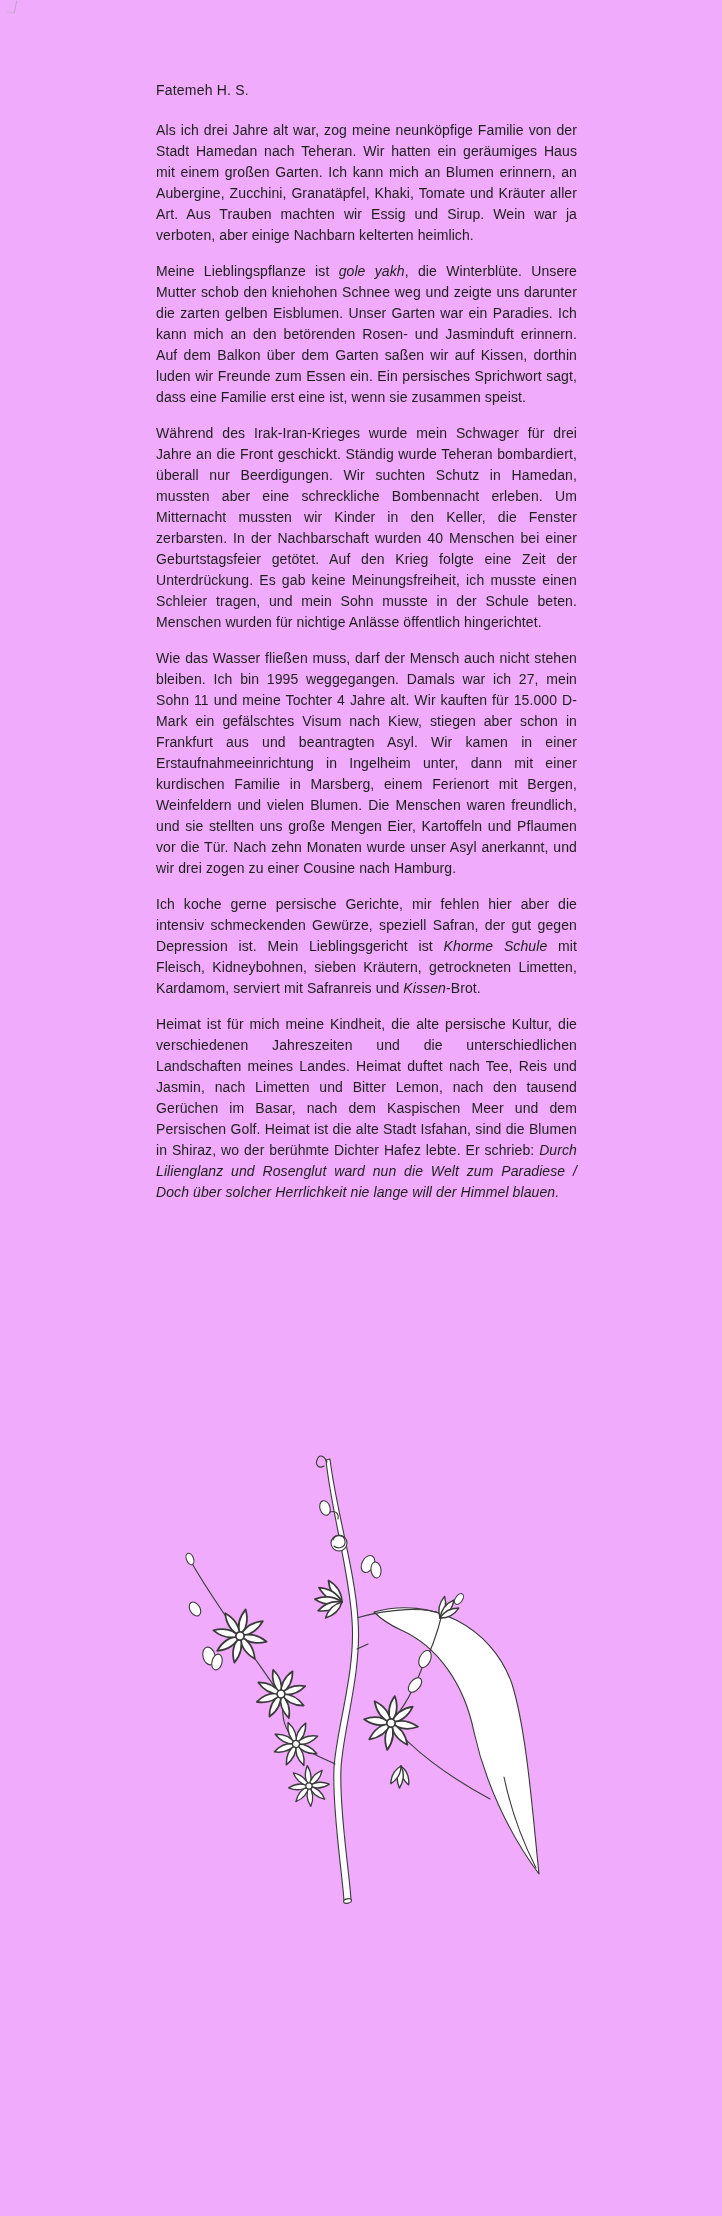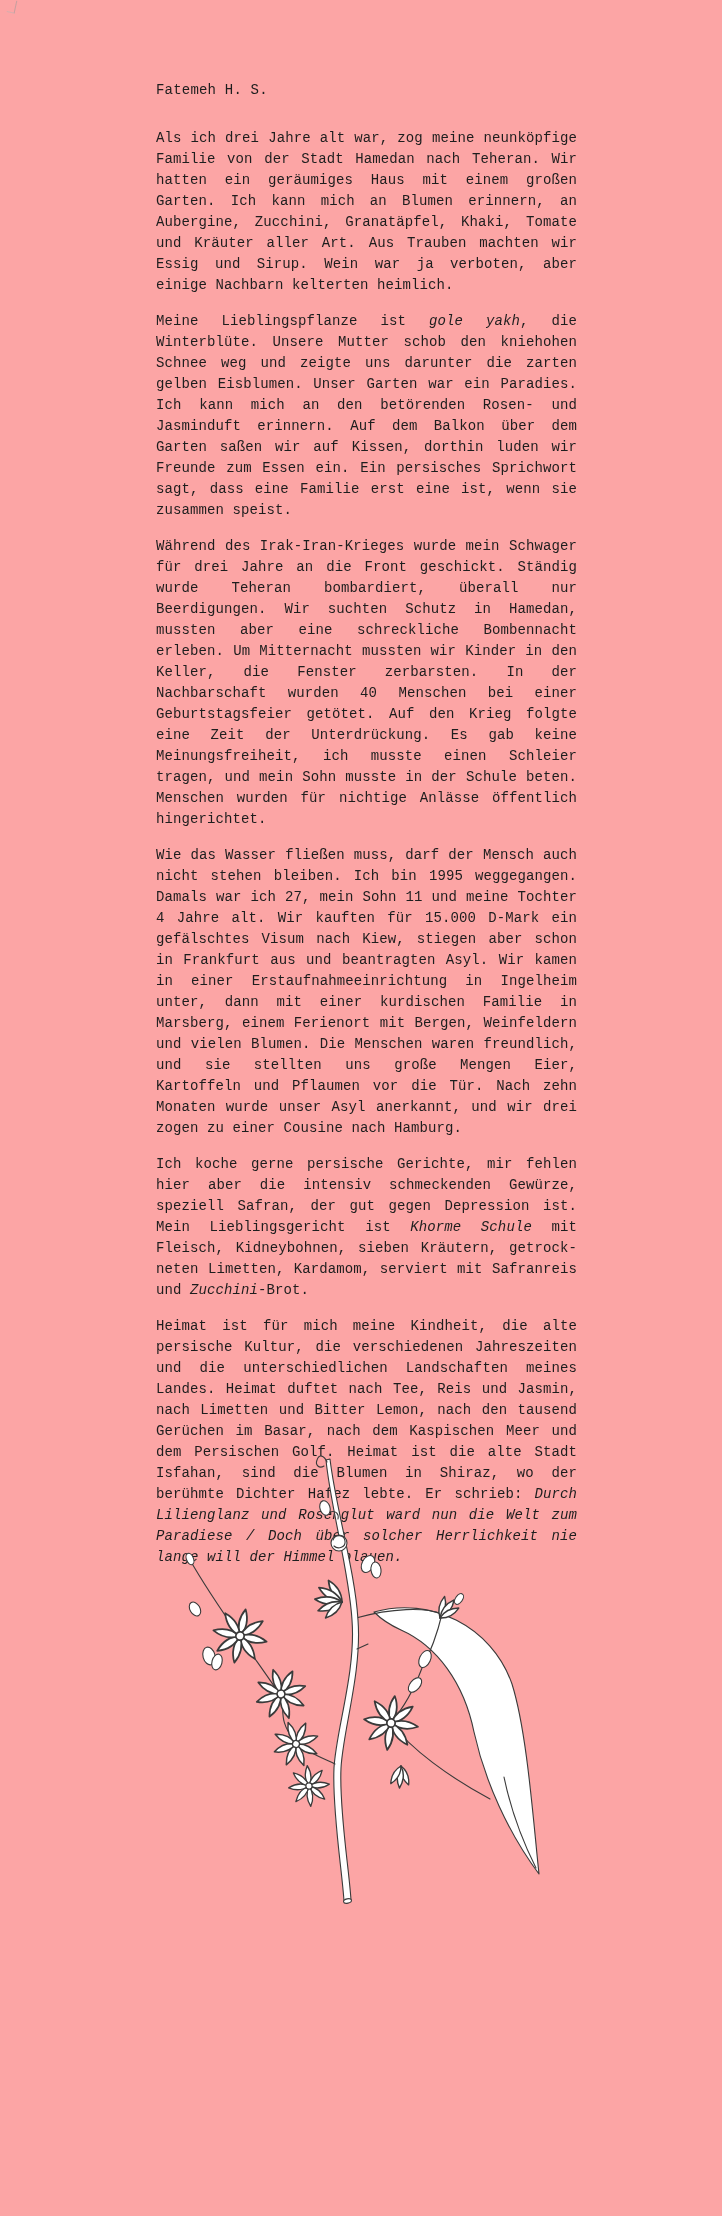--- a/index.html
+++ b/index.html
@@ -1,37 +1,37 @@
 <!DOCTYPE html>
 <html lang="de"><head>
 <meta charset="utf-8">
 <style>
   html,body{margin:0;padding:0;background:#ffffff;}
   .screen{
     position:relative;
     width:722px;height:2216px;
-    background:#fca5a5;
+    background:#f0abfc;
     overflow:hidden;
-    font-family:Liberation Mono, monospace;
+    font-family:Liberation Sans, sans-serif;
     color:#1e1e1e;
     -webkit-font-smoothing:antialiased;
   }
   .author{
     position:absolute;left:156px;top:80px;
     font-size:14px;line-height:21px;
     letter-spacing:0.2px;
   }
   .text-block{
     position:absolute;left:156px;top:116px;width:421px;
     font-size:14px;line-height:21px;
     text-align:justify;text-justify:inter-word;
     letter-spacing:0.1px;
     hyphens:manual;
   }
-  .text-block p{margin:12px 0 15px 0;}
+  .text-block p{margin:4px 0 15px 0;}
   .text-block em{font-style:italic;}
   .illustration{
     position:absolute;left:178px;top:1450px;margin:0;
     width:385px;height:472px;
   }
   .illustration svg{display:block;width:100%;height:100%;}
   .edge-artifact{
     position:absolute;left:8px;top:0px;width:7px;height:12px;
     border-right:1.5px solid #9a9a9a;
     border-bottom:1px solid #b5b5b5;
@@ -46,21 +46,21 @@
 
   <div class="edge-artifact"></div>
 
   <div class="author">Fatemeh H. S.</div>
 
   <div class="text-block">
       <p><span>Als ich drei Jahre alt war, zog meine neunköpfige Familie von der Stadt Hamedan nach Teheran. Wir hatten ein geräumi­ges Haus mit einem großen Garten. Ich kann mich an Blumen erinnern, an Aubergine, Zucchini, Granatäpfel, Khaki, Tomate und Kräuter aller Art. Aus Trauben machten wir Essig und Sirup. Wein war ja verboten, aber einige Nachbarn kelterten heimlich.</span></p>
       <p><span>Meine Lieblingspflanze ist </span><em>gole yakh</em><span>, die Winterblüte. Unsere Mutter schob den kniehohen Schnee weg und zeigte uns darunter die zarten gelben Eisblumen. Unser Garten war ein Paradies. Ich kann mich an den betörenden Rosen- und Jasminduft erinnern. Auf dem Balkon über dem Garten saßen wir auf Kissen, dorthin luden wir Freunde zum Essen ein. Ein persisches Sprichwort sagt, dass eine Familie erst eine ist, wenn sie zusammen speist.</span></p>
       <p><span>Während des Irak-Iran-Krieges wurde mein Schwager für drei Jahre an die Front geschickt. Ständig wurde Teheran bombardiert, überall nur Beerdigungen. Wir suchten Schutz in Hamedan, mussten aber eine schreckliche Bombennacht erleben. Um Mitternacht mussten wir Kinder in den Keller, die Fenster zerbarsten. In der Nachbarschaft wurden 40 Men­schen bei einer Geburtstagsfeier getötet. Auf den Krieg folg­te eine Zeit der Unterdrückung. Es gab keine Meinungsfrei­heit, ich musste einen Schleier tragen, und mein Sohn muss­te in der Schule beten. Menschen wurden für nichtige An­lässe öffentlich hingerichtet.</span></p>
       <p><span>Wie das Wasser fließen muss, darf der Mensch auch nicht stehen bleiben. Ich bin 1995 weggegangen. Damals war ich 27, mein Sohn 11 und meine Tochter 4 Jahre alt. Wir kauften für 15.000 D-Mark ein gefälschtes Visum nach Kiew, stiegen aber schon in Frankfurt aus und beantragten Asyl. Wir kamen in einer Erstaufnahmeeinrichtung in Ingelheim unter, dann mit einer kurdischen Familie in Marsberg, einem Ferienort mit Bergen, Weinfeldern und vielen Blumen. Die Menschen waren freundlich, und sie stellten uns große Mengen Eier, Kartoffeln und Pflaumen vor die Tür. Nach zehn Monaten wurde unser Asyl anerkannt, und wir drei zogen zu einer Cousine nach Hamburg.</span></p>
-      <p><span>Ich koche gerne persische Gerichte, mir fehlen hier aber die intensiv schmeckenden Gewürze, speziell Safran, der gut gegen Depression ist. Mein Lieblingsgericht ist </span><em>Khorme Schule</em><span> mit Fleisch, Kidneybohnen, sieben Kräutern, getrock­neten Limetten, Kardamom, serviert mit Safranreis und </span><em>Zucchini</em><span>-Brot.</span></p>
+      <p><span>Ich koche gerne persische Gerichte, mir fehlen hier aber die intensiv schmeckenden Gewürze, speziell Safran, der gut gegen Depression ist. Mein Lieblingsgericht ist </span><em>Khorme Schule</em><span> mit Fleisch, Kidneybohnen, sieben Kräutern, getrock­neten Limetten, Kardamom, serviert mit Safranreis und </span><em>Kissen</em><span>-Brot.</span></p>
       <p><span>Heimat ist für mich meine Kindheit, die alte persische Kultur, die verschiedenen Jahreszeiten und die unterschiedlichen Landschaften meines Landes. Heimat duftet nach Tee, Reis und Jasmin, nach Limetten und Bitter Lemon, nach den tausend Gerüchen im Basar, nach dem Kaspischen Meer und dem Persischen Golf. Heimat ist die alte Stadt Isfahan, sind die Blumen in Shiraz, wo der berühmte Dichter Hafez lebte. Er schrieb: </span><em>Durch Lilienglanz und Rosenglut ward nun die Welt zum Paradiese / Doch über solcher Herrlichkeit nie lange will der Himmel blauen.</em></p>
     </div>
 
   <figure class="illustration">
     <svg viewBox="0 0 385 472" xmlns="http://www.w3.org/2000/svg">
       <defs>
         <path id="petal" d="M0 0 C2.6 -4.5 3.4 -10.5 0 -17 C-3.4 -10.5 -2.6 -4.5 0 0 Z"></path>
         <g id="star8">
           <use href="#petal"></use>
           <use href="#petal" transform="rotate(45)"></use>

